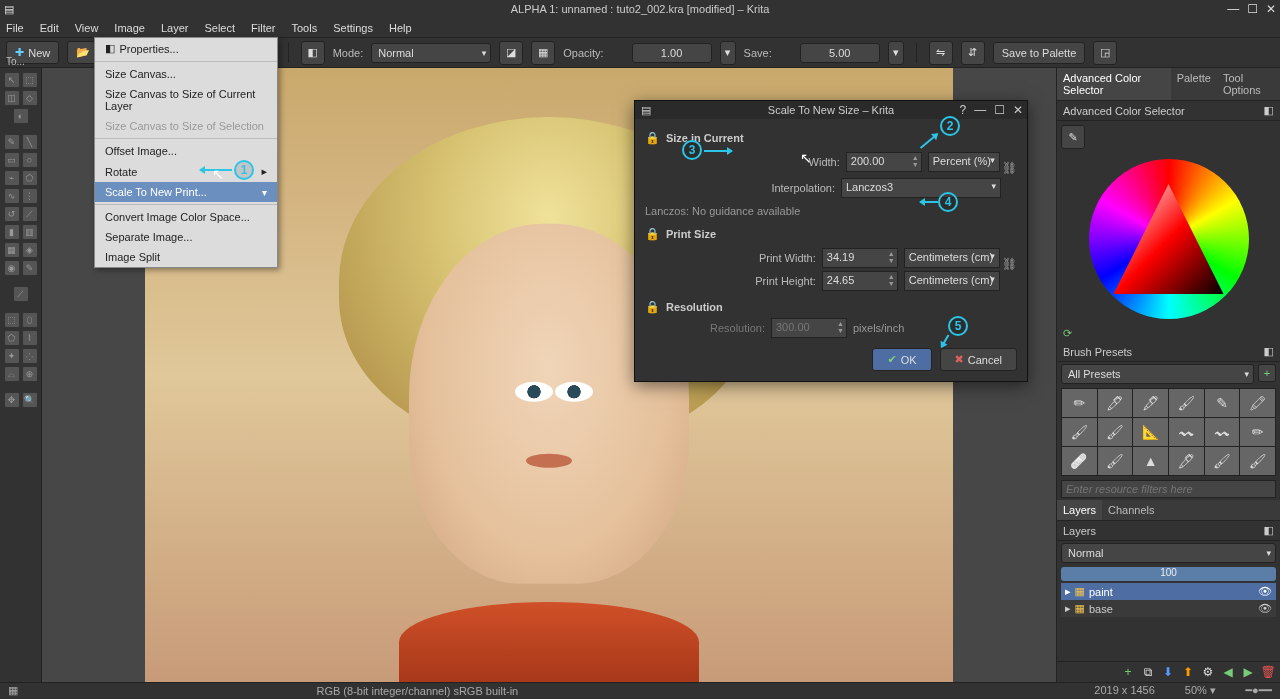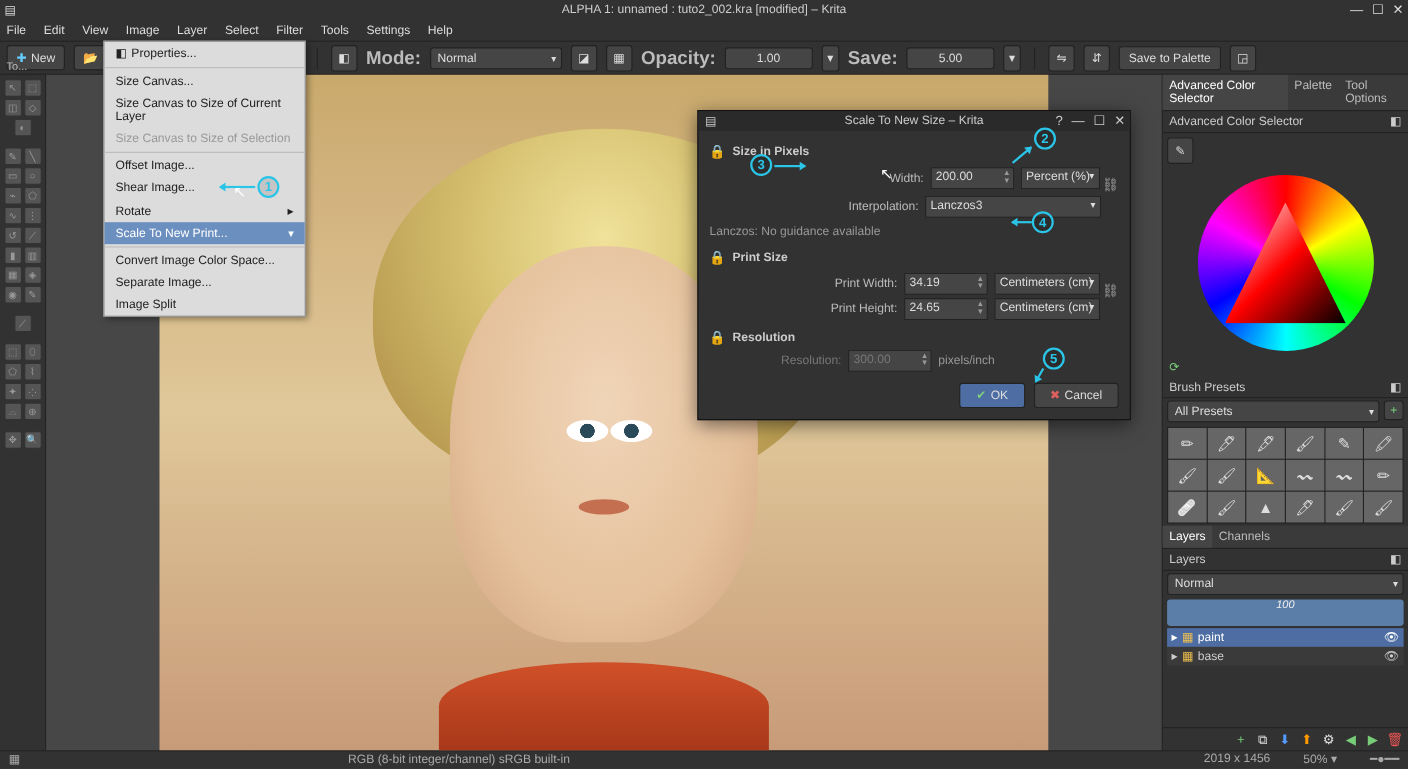--- a/index.html
+++ b/index.html
@@ -8,22 +8,22 @@
 .titlebar-center { position:absolute; left:50%; transform:translateX(-50%); color:#ccc; font-size:11px; }
 .win-controls { display:flex; gap:8px; margin-left:auto; }
 .win-controls span { cursor:pointer; font-size:12px; }
 .menubar { height: 20px; background: #323232; display: flex; align-items: center; padding: 0 6px; gap: 16px; border-bottom:1px solid #222; }
 .menubar .m { color: #ddd; cursor:pointer; }
 .toolbar { height: 30px; background: #323232; display: flex; align-items: center; padding: 0 6px; gap: 8px; border-bottom:1px solid #222; }
 .btn { background:#454545; border:1px solid #222; border-radius:3px; padding:4px 8px; color:#ddd; display:inline-flex; align-items:center; gap:4px; cursor:pointer; }
 .icon-btn { width:24px; height:24px; background:#454545; border:1px solid #222; border-radius:3px; display:inline-flex; align-items:center; justify-content:center; cursor:pointer; }
 .dropdown { background:#454545; border:1px solid #222; border-radius:3px; padding:2px 18px 2px 6px; color:#ddd; position:relative; height:20px; display:inline-flex; align-items:center; }
 .dropdown::after { content:"▾"; position:absolute; right:4px; font-size:9px; }
-.numfield { background:#454545; border:1px solid #222; border-radius:3px; padding:2px 6px; color:#ddd; width:80px; height:20px; display:inline-flex; align-items:center; justify-content:center; }
-.tool-label { color:#bbb; font-size:17px;font-weight:bold; }
+.numfield { background:#454545; border:1px solid #222; border-radius:3px; padding:2px 6px; color:#ddd; width:80px; height:20px; display:inline-flex; align-items:center; justify-content:center;margin-left:20px; }
+.tool-label { color:#bbb; font-size:11px; }
 .separator { width:1px; height:20px; background:#222; margin:0 4px; }
 
 
 .main { display:flex; height: 614px; }
 .left-tools { width:42px; background:#323232; display:flex; flex-direction:column; gap:2px; padding:4px 2px; border-right:1px solid #222; }
 .tool-row { display:flex; gap:2px; justify-content:center; }
 .tool { width:16px; height:16px; background:#555; border:1px solid #333; border-radius:2px; cursor:pointer; display:flex;align-items:center;justify-content:center;font-size:9px;color:#999; }
 .canvas-area { flex:1; background:#474747; display:flex; align-items:center; justify-content:center; position:relative; }
 .canvas { background:linear-gradient(180deg,#c9a96b 0%,#d3b480 20%,#e0c89a 50%,#c89b78 100%); width:808px; height:614px; position:relative; }
 
@@ -39,21 +39,21 @@
 .panel-tabs { display:flex; background:#3a3a3a; border-bottom:1px solid #222; }
 .panel-tab { padding:4px 6px; cursor:pointer; color:#bbb; font-size:11px; }
 .panel-tab.active { background:#454545; color:#fff; }
 .panel-header { padding:3px 6px; color:#ccc; display:flex; justify-content:space-between; align-items:center; border-bottom:1px solid #222;}
 .color-wheel { width:160px; height:160px; margin:6px auto; border-radius:50%; background:conic-gradient(from 0deg,red,yellow,lime,cyan,blue,magenta,red); position:relative; }
 .preset-grid { display:grid; grid-template-columns:repeat(6,1fr); gap:1px; background:#222; padding:1px; margin:2px 4px;}
 .preset { background:#666; height:28px; display:flex;align-items:center;justify-content:center;font-size:14px;cursor:pointer;}
 .layers-list { background:#3a3a3a; margin:0 4px; }
 .layer-row { display:flex; align-items:center; gap:4px; padding:2px 4px; color:#ccc; cursor:pointer;}
 .layer-row.selected { background:#4e6ea3; color:#fff;}
-.slider { height:24px; background:#3a3a3a; border-radius:3px; position:relative; margin:2px 4px;font-style:italic;}
+.slider { height:14px; background:#3a3a3a; border-radius:3px; position:relative; margin:2px 4px;}
 .slider-fill { height:100%; background:#5b7ea8; border-radius:3px;}
 .slider-label{ position:absolute; left:50%; top:0; transform:translateX(-50%); font-size:10px; color:#eee;}
 
 
 .menu-dropdown { position:absolute; left:94px; top:37px; width:184px; background:#dcdcdc; border:1px solid #888; box-shadow:2px 2px 6px rgba(0,0,0,.4); z-index:50;}
 .menu-dropdown .mi { padding:4px 10px; color:#222; cursor:pointer; display:flex; justify-content:space-between; align-items:center;}
 .menu-dropdown .mi.disabled { color:#999; }
 .menu-dropdown .mi.highlight { background:#6b8fbf; color:#fff; }
 .menu-dropdown hr { border:none; border-top:1px solid #bbb; margin:2px 0; }
 
@@ -284,20 +284,21 @@
         <div class="preset">〰</div>
         <div class="preset">〰</div>
         <div class="preset">✏</div>
       <div class="preset">🩹</div>
         <div class="preset">🖌</div>
         <div class="preset">▲</div>
         <div class="preset">🖊</div>
         <div class="preset">🖌</div>
         <div class="preset">🖌</div>
     </div>
+    <input class="filter-input" placeholder="Enter resource filters here" style="">
 
     <div class="panel-tabs">
       <div class="panel-tab active">Layers</div>
       <div class="panel-tab">Channels</div>
     </div>
     <div class="panel-header">
         <span>Layers</span>
         <span>◧</span>
       </div>
     <div class="dropdown" style="margin:2px 4px">
@@ -358,23 +359,20 @@
       <span>Size Canvas to Size of Current Layer</span>
     </div>
   <div class="mi disabled">
       <span>Size Canvas to Size of Selection</span>
     </div>
   <hr>
   <div class="mi">
       <span>Offset Image...</span>
     </div>
   <div class="mi">
-      <span>Shear Image...</span>
-    </div>
-  <div class="mi">
       <span>Rotate</span>
       <span>▸</span>
     </div>
   <div class="mi highlight">
       <span>Scale To New Print...</span>
       <span style="font-size:10px">▾</span>
     </div>
   <hr>
   <div class="mi">
       <span>Convert Image Color Space...</span>
@@ -394,21 +392,21 @@
     <div class="win-controls">
         <span>?</span>
         <span>—</span>
         <span>☐</span>
         <span>✕</span>
       </div>
   </div>
   <div class="dialog-body">
     <div class="section-hdr">
         <span class="lock-icon">🔒</span>
-        <span>Size in Pixels</span>
+        <span>Size in Current</span>
       </div>
     <div style="display:flex;align-items:flex-start;">
       <div style="flex:1">
         <div class="form-row">
           <label>Width:</label>
           <div class="input"><span>200.00</span><span class="spinbuttons">▲<br>▼</span></div>
           <div class="select"><span>Percent (%)</span></div>
         </div>
       </div>
       <span class="link-icon" style="margin-top:12px">⛓</span>

